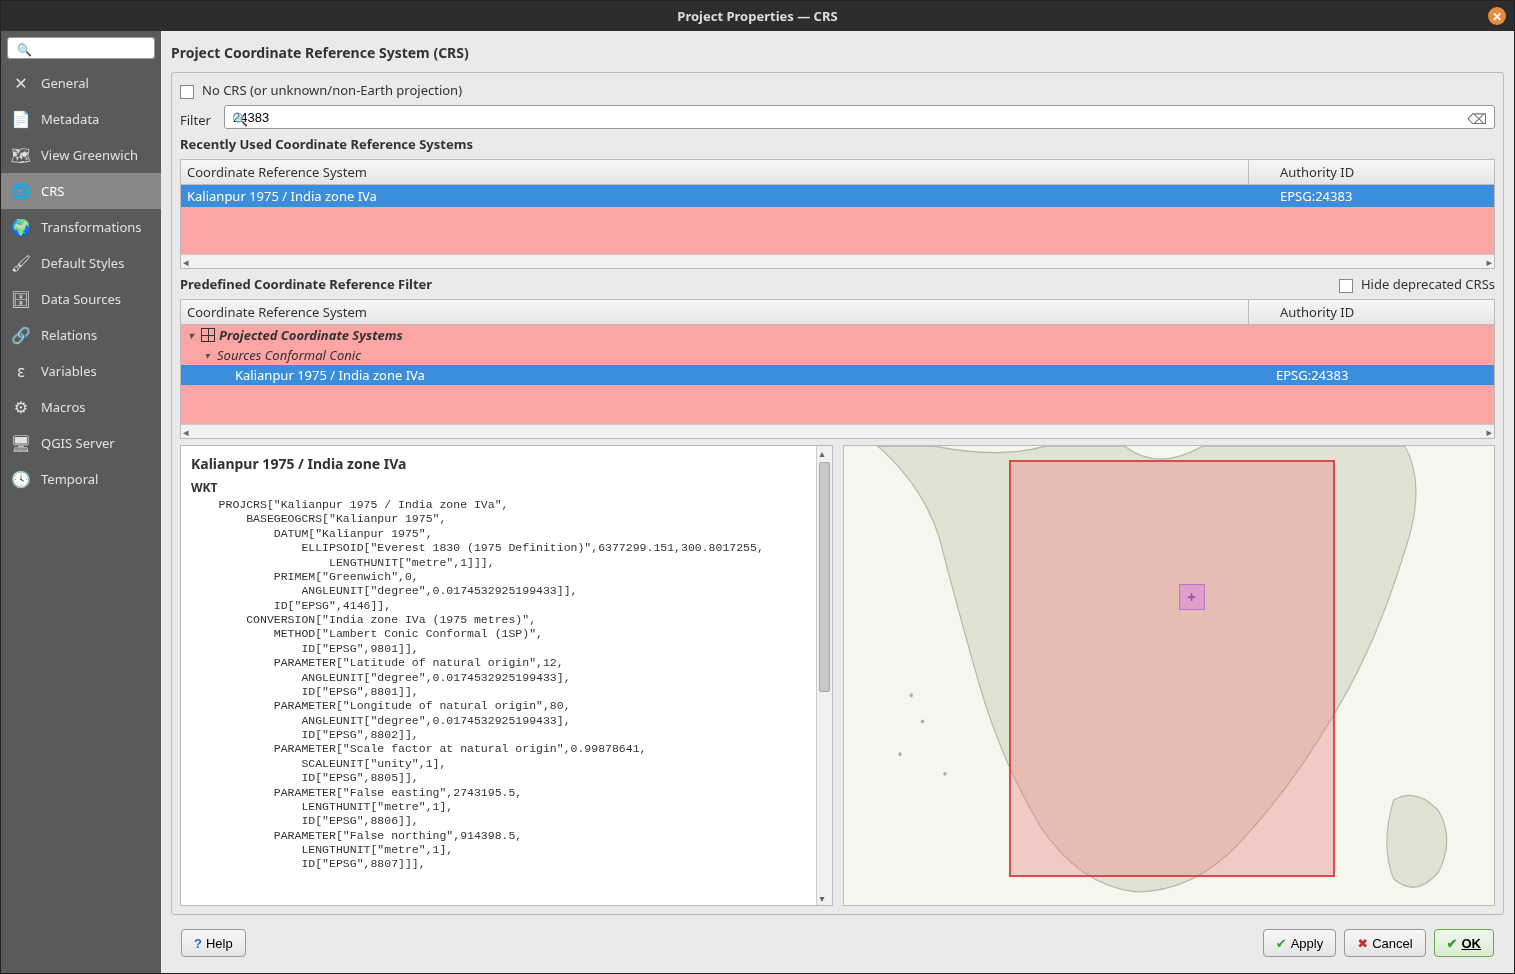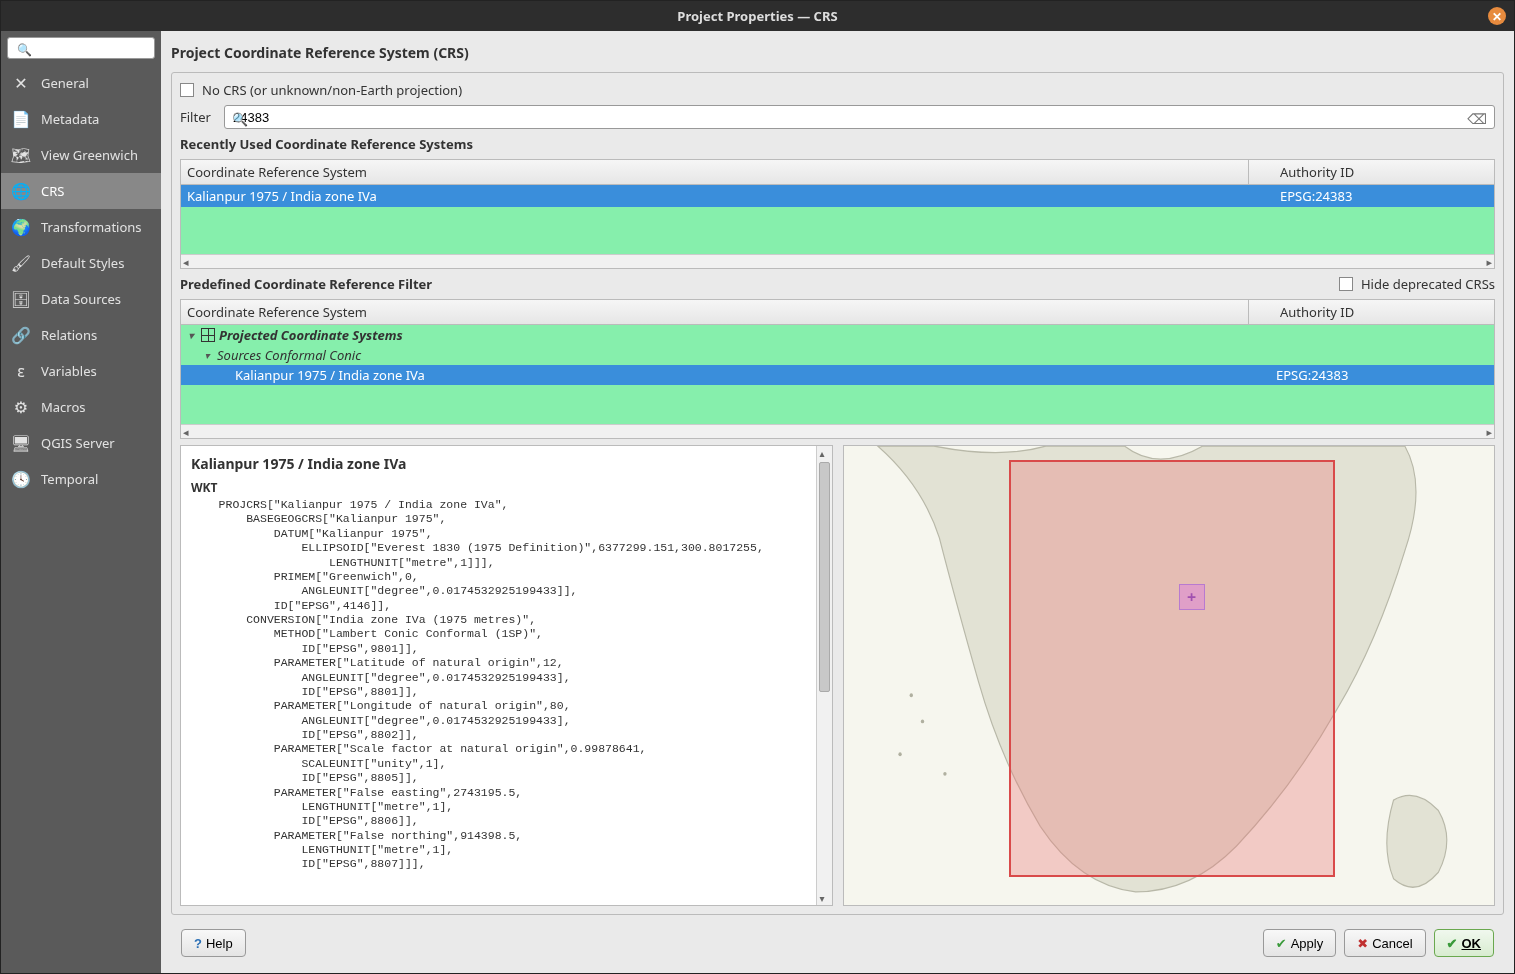--- a/index.html
+++ b/index.html
@@ -18,30 +18,30 @@
 .sidebar-search { position: relative; }
 .sidebar-search .sicon { position: absolute; left: 10px; top: 4px; color: #888; font-size: 12px; pointer-events:none; }
 .side-item { display: flex; align-items: center; height: 36px; padding: 0 10px; color: #e2e2e2; cursor: pointer; gap: 10px; font-size: 13px; }
 .side-item.active { background: #888; color: #fff; }
 .side-item .sicn { width: 20px; height: 20px; display: flex; align-items: center; justify-content: center; font-size: 16px; }
 
 
 .main { flex: 1; display: flex; flex-direction: column; padding: 8px 10px; gap: 6px; overflow: hidden; background: #eaeaea; }
 .section-title { font-weight: bold; font-size: 14px; color: #333; padding: 4px 0; }
 .panel { border: 1px solid #bbb; border-radius: 3px; background: #eaeaea; padding: 8px; display: flex; flex-direction: column; gap: 6px; flex: 1; overflow: hidden; }
-.row { display: flex; align-items: center; gap: 8px; }
+.row { display: flex; align-items: flex-end; gap: 8px; }
 .checkbox { width: 14px; height: 14px; border: 1px solid #888; background: #fff; display: inline-block; }
 .label { font-size: 13px; }
 .filter-row input { flex: 1; height: 24px; border: 1px solid #999; border-radius: 3px; padding: 0 8px; font-size: 13px; background: #fff; }
 .filter-row { position: relative; }
 .filter-row .search-ic { position: absolute; left: 52px; top: 5px; color: #888; font-size: 13px; pointer-events:none;}
 .filter-row .clear-ic { position: absolute; right: 8px; top: 4px; color: #777; font-size: 14px; cursor: pointer; }
 .sub-title { font-weight: bold; font-size: 13px; }
 
-.table-wrap { border: 1px solid #bbb; background: #86efac; display: flex; flex-direction: column; }
+.table-wrap { border: 1px solid #bbb; background: #fca5a5; display: flex; flex-direction: column; }
 .thead { display: flex; background: linear-gradient(#f6f6f6,#e6e6e6); border-bottom: 1px solid #bbb; font-size: 13px; }
 .th { padding: 3px 6px; border-right: 1px solid #bbb; }
 .th:last-child { border-right: none; margin-left: 25px; }
 .tbody { flex: 1; overflow: auto; }
 .trow { display: flex; font-size: 13px; }
 .trow.selected { background: #3a8edb; color: #fff; }
 .td { padding: 2px 6px; }
 .recent-table { height: 110px; }
 .hscroll { height: 14px; background: #f1f1f1; border-top: 1px solid #ccc; position: relative; }
 .hscroll::before { content: "◂"; position: absolute; left: 2px; top: -1px; font-size: 11px; color: #666; }

